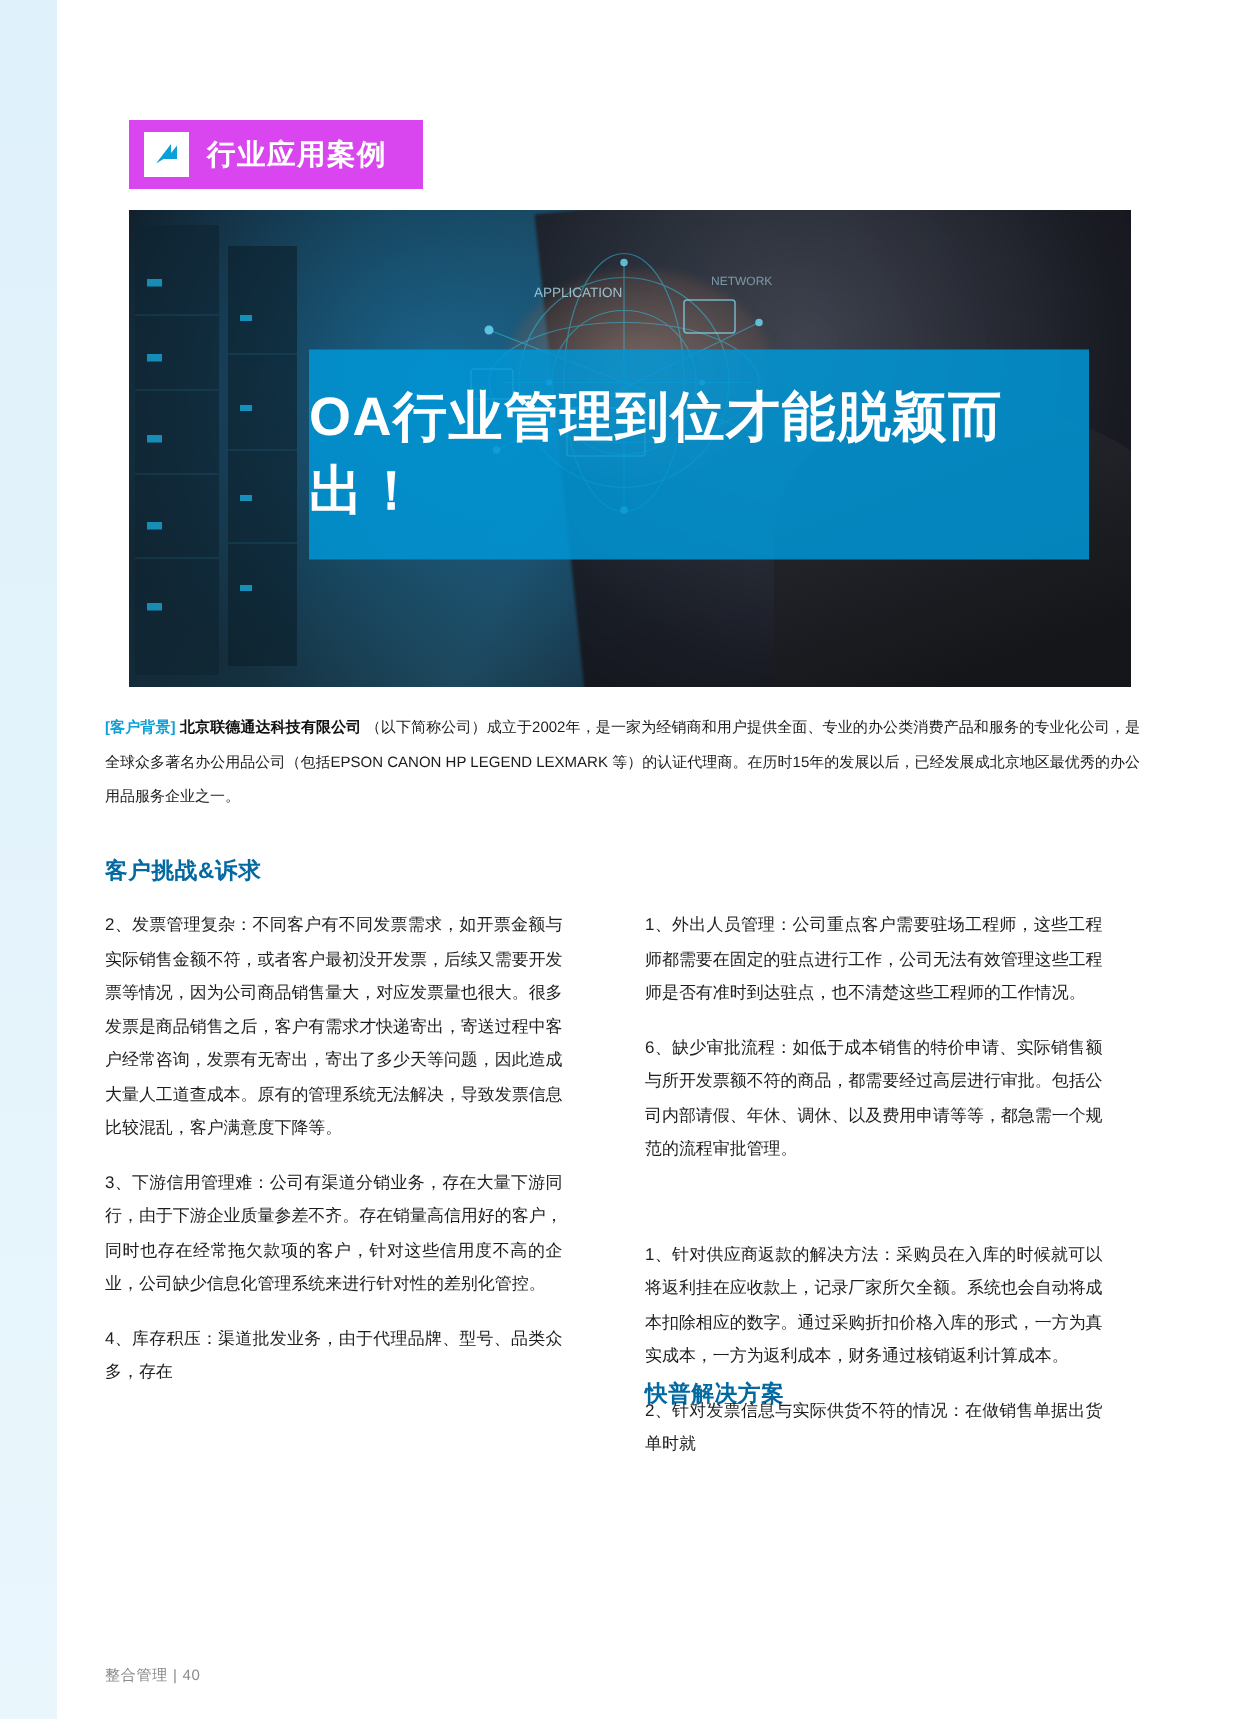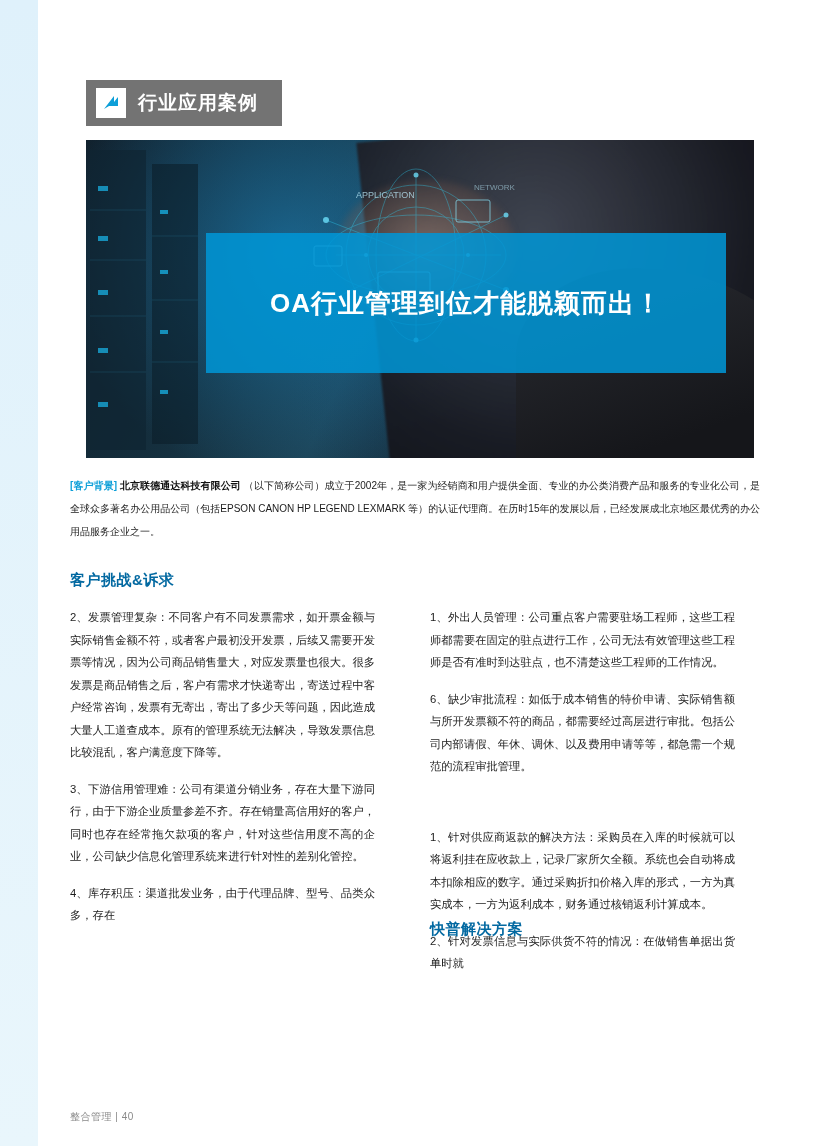--- a/index.html
+++ b/index.html
@@ -38,21 +38,21 @@
     background: linear-gradient(180deg, #dff1fb 0%, #e9f6fc 100%);
   }
 
   
   .section-tag {
     position: absolute;
     left: 86px;
     top: 80px;
     width: 196px;
     height: 46px;
-    background: #737373;
+    background: #d946ef;
     display: flex;
     align-items: center;
     padding-left: 10px;
     box-sizing: border-box;
   }
   .tag-logo {
     width: 30px;
     height: 30px;
     background: #ffffff;
     display: flex;
@@ -139,21 +139,21 @@
     top: 93px;
     width: 520px;
     height: 140px;
     background: rgba(0,150,214,0.86);
     display: flex;
     align-items: center;
     justify-content: center;
   }
   .hero-overlay-text span {
     color: #ffffff;
-    font-size: 26px;
+    font-size: 36px;
     font-weight: bold;
     letter-spacing: 1px;
     text-align: left;
   }
 
   
   .intro {
     position: absolute;
     left: 70px;
     top: 474px;

